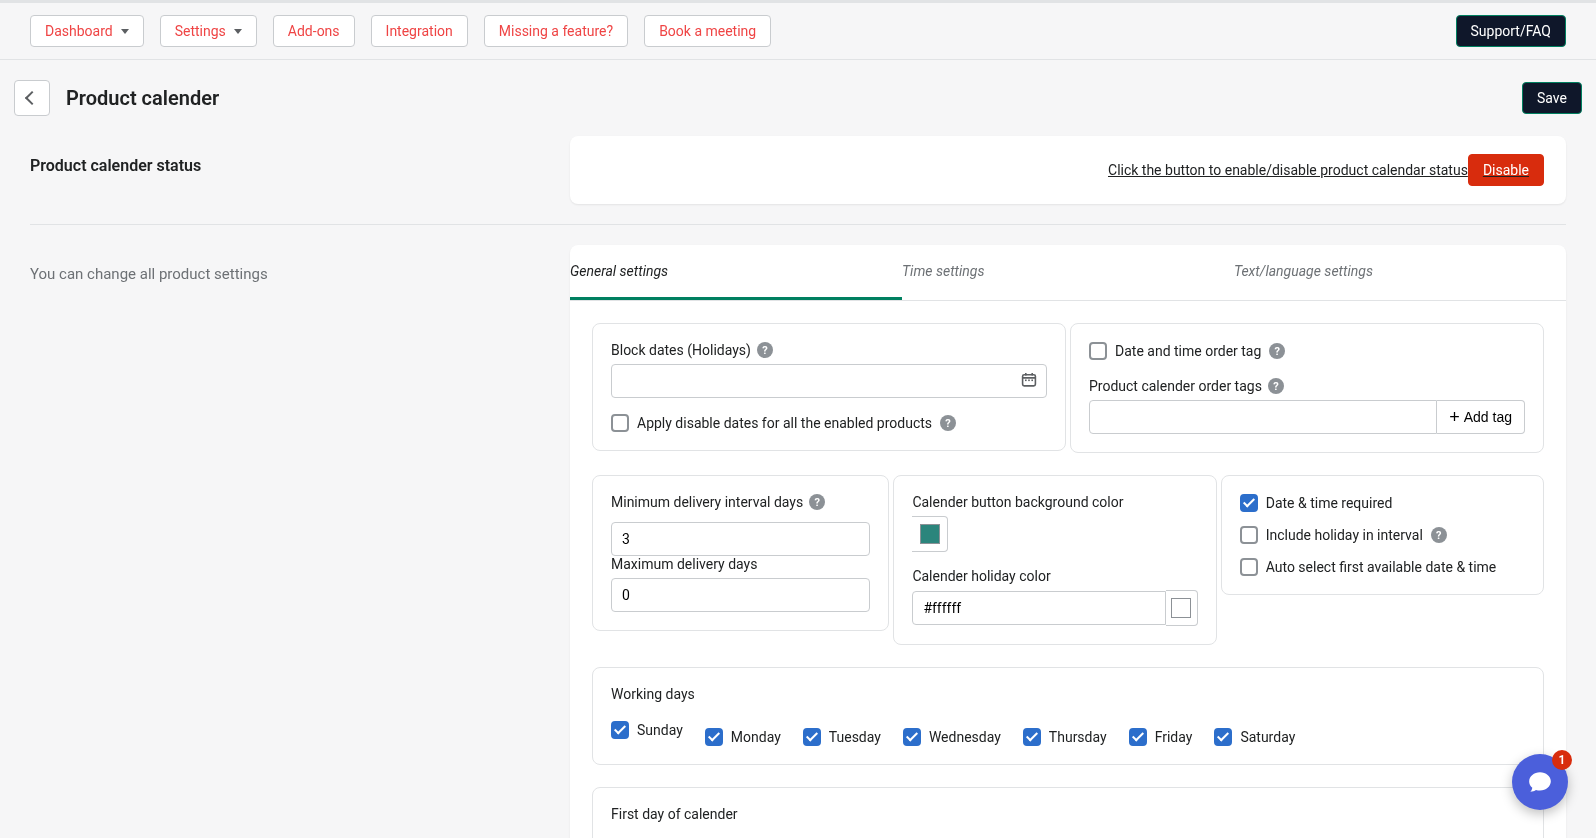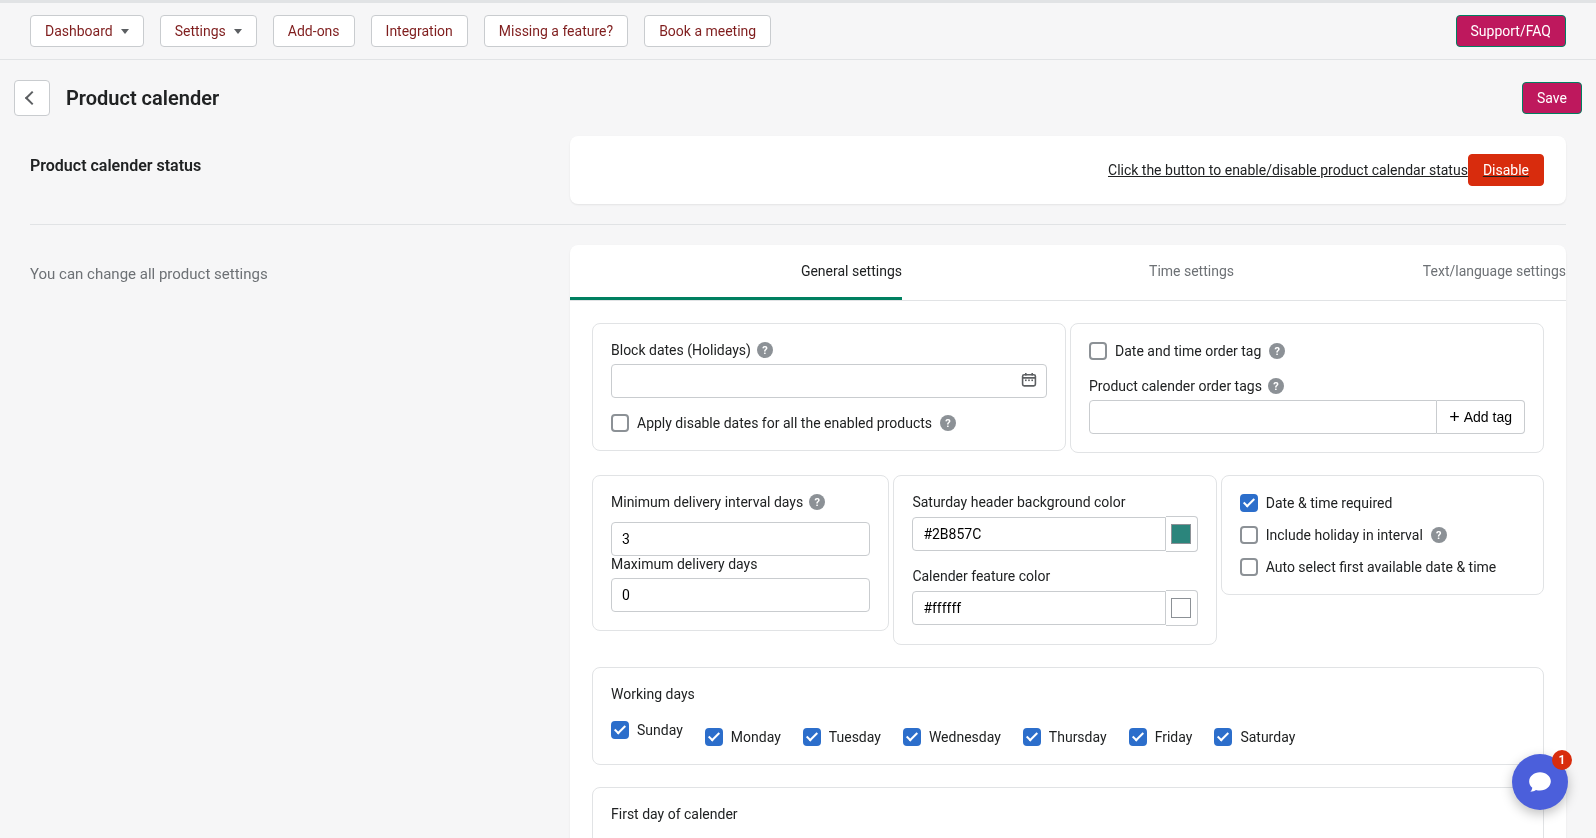--- a/index.html
+++ b/index.html
@@ -25,24 +25,24 @@
   .btn {
     background: #fff;
     border: 1px solid #c9cccf;
     border-radius: 4px;
     padding: 7px 14px;
     font-size: 14px;
     cursor: pointer;
     display: inline-flex;
     align-items: center;
     gap: 6px;
-    color: #7f1d1d;
+    color: #ef4444;
     font-family: inherit;
   }
-  .btn.green { background: #be185d; color: #fff; border-color: #008060; }
+  .btn.green { background: #0f172a; color: #fff; border-color: #008060; }
   .btn.red { background: #d82c0d; color: #fff; border-color: #d82c0d; }
   .caret-down {
     width: 0; height: 0;
     border-left: 4px solid transparent;
     border-right: 4px solid transparent;
     border-top: 5px solid #5c5f62;
     margin-left: 2px;
   }
   .spacer { flex: 1; }
   .title-row {
@@ -83,25 +83,26 @@
     padding: 18px 22px;
   }
   .status-card { display:flex; align-items:center; justify-content:flex-end;text-decoration:underline; }
   .tabs-card { padding: 0; }
   .tabs {
     display:flex;
     border-bottom: 1px solid #e1e3e5;
   }
   .tab {
     flex:1;
-    text-align:right;
+    text-align:left;
     padding: 18px 0;
     color: #6d7175;
     cursor:pointer;
     border-bottom: 3px solid transparent;
+    font-style: italic;
   }
   .tab.active { color:#202223; border-bottom-color:#008060; }
   .tab-body { padding: 22px; display:flex; flex-direction:column; gap:22px; }
   .row-gap { display:flex; gap:4px; align-items:flex-start; }
   .subcard {
     border: 1px solid #e1e3e5;
     border-radius: 8px;
     padding: 18px;
   }
   .subcard.flex1 { flex:1; }
@@ -297,28 +298,27 @@
           <div class="label-line">
             <label class="field-label" style="margin-bottom:0">Minimum delivery interval days</label>
             <span class="help-icon">?</span>
           </div>
           <input type="text" style="margin-top: 6px;" value="3">
           <label class="field-label" style="">Maximum delivery days</label>
           <input type="text" value="0" style="">
         </div>
 
         <div class="subcard" style="flex:1.1">
-          <label class="field-label">Saturday header background color</label>
+          <label class="field-label">Calender button background color</label>
           <div class="color-row">
-            <input type="text" value="#2B857C" style="">
             <div class="color-swatch">
               <div class="swatch-inner" style="background:#2B857C;"></div>
             </div>
           </div>
-          <label class="field-label" style="margin-top:16px;">Calender feature color</label>
+          <label class="field-label" style="margin-top:16px;">Calender holiday color</label>
           <div class="color-row">
             <input type="text" value="#ffffff" style="">
             <div class="color-swatch">
               <div class="swatch-inner" style="background:#ffffff;"></div>
             </div>
           </div>
         </div>
 
         <div class="subcard" style="flex:1.1">
           <div class="checkbox-row">

